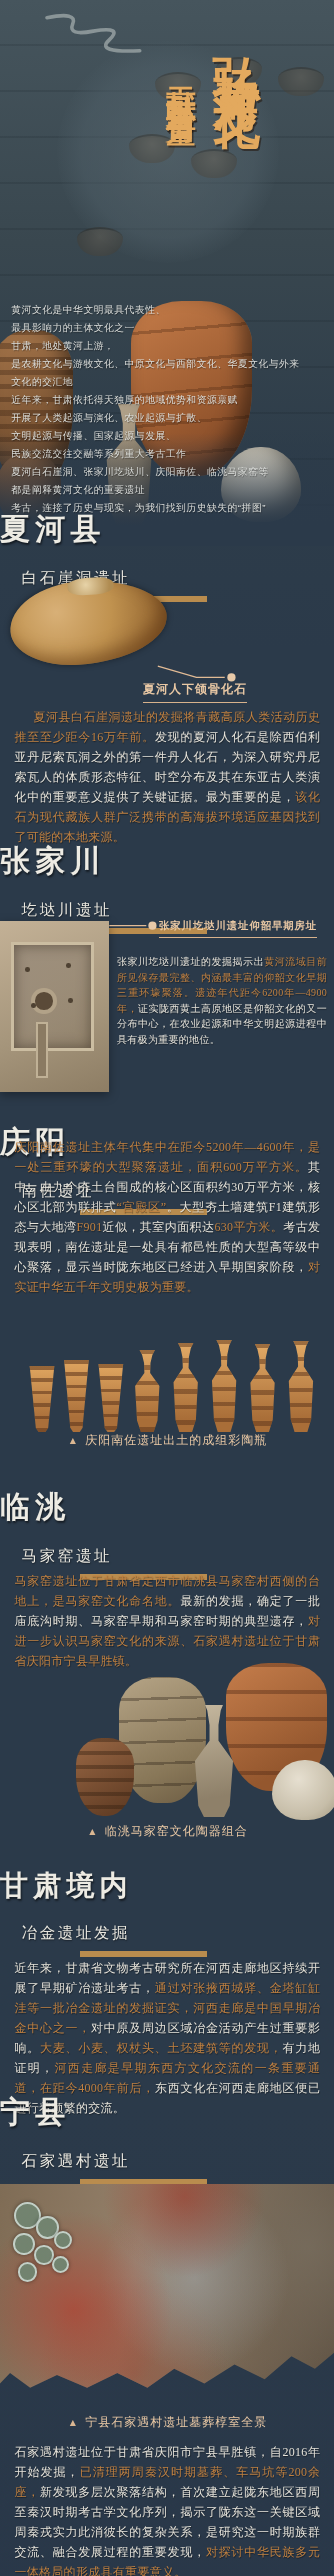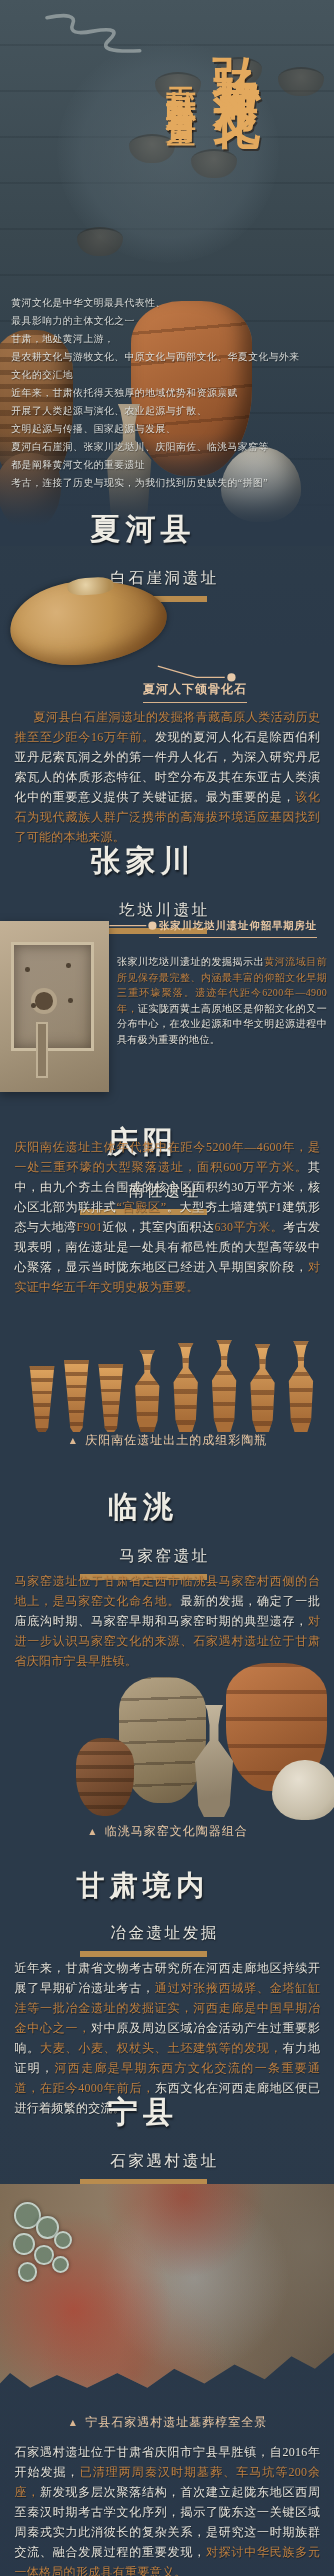--- a/index.html
+++ b/index.html
@@ -29,21 +29,21 @@
   .hero-fade{left:0;top:433px;width:335px;height:113px;
     background:linear-gradient(180deg,rgba(43,58,74,0),#2b3a4a 82%);}
   
   .vtitle{writing-mode:vertical-rl;text-orientation:upright;color:#e3a95e;font-family:"Liberation Serif",serif;font-weight:bold;
     text-shadow:1.5px 2.1px 0 rgba(35,22,12,.55);}
   .vmain{left:213px;top:19.6px;font-size:47px;letter-spacing:9.3px;line-height:1;}
   .vsub{left:166px;top:62px;font-size:30px;letter-spacing:4.6px;line-height:1;}
   
   .intro-line{color:#dcdedb;font-size:9.8px;line-height:18px;letter-spacing:0.5px;white-space:nowrap;text-shadow:0.5px 0.5px 1px rgba(0,0,0,.4);}
   
-  .sec-head{left:0;width:323px;text-align:center;padding-right:37px;box-sizing:border-box;}
+  .sec-head{left:0;width:323px;text-align:left;padding-right:37px;box-sizing:border-box;}
   .sec-title{font-size:30px;font-weight:bold;color:#edebe3;letter-spacing:5.2px;font-family:"Liberation Serif",serif;text-shadow:1px 1.5px 2.1px rgba(0,0,0,.55);}
   .sec-sub{font-size:15.5px;color:#e9e7df;letter-spacing:2.6px;margin-top:18px;transform:translateX(21.6px);font-family:Liberation Sans, sans-serif;text-shadow:0.5px 1px 1.5px rgba(0,0,0,.5);}
   .sec-bar{width:127px;height:5.7px;background:#b98c4e;margin:7.2px auto 0;}
   
   .body-p{color:#e6e3da;font-size:12px;line-height:20px;text-align:justify;letter-spacing:0.3px;
     font-family:"Liberation Serif",serif;text-shadow:0.5px 0.5px 1px rgba(0,0,0,.45);}
   .g{color:#c08040;}
   .w{color:#e6e3da;}
   .cap{color:#e9c8a4;font-size:12px;letter-spacing:1px;font-family:"Liberation Serif",serif;}
   .cap-u{border-bottom:1px solid #d8b28c;padding-bottom:3.6px;font-weight:bold;}
@@ -116,29 +116,30 @@
   <div class="abs pot jar-left"></div>
   <div class="abs pot jar-big"></div>
   <div class="abs pot bottle-grey"></div>
   <div class="abs pot jar-small"></div>
   <div class="abs pot pot-white"></div>
   <div class="abs hero-fade"></div>
 
   <div class="abs vtitle vmain">弘扬黄河文化</div>
   <div class="abs vtitle vsub">贡献甘肃考古力量</div>
 
-  <div class="abs" style="left:11.3px;top:294px;font-family:Liberation Serif, serif;">
+  <div class="abs" style="left:11.3px;top:301px;">
     <div class="intro-line">黄河文化是中华文明最具代表性、</div>
     <div class="intro-line">最具影响力的主体文化之一</div>
     <div class="intro-line">甘肃，地处黄河上游，</div>
     <div class="intro-line">是农耕文化与游牧文化、中原文化与西部文化、华夏文化与外来</div>
     <div class="intro-line">文化的交汇地</div>
     <div class="intro-line">近年来，甘肃依托得天独厚的地域优势和资源禀赋</div>
     <div class="intro-line">开展了人类起源与演化、农业起源与扩散、</div>
     <div class="intro-line">文明起源与传播、国家起源与发展、</div>
+    <div class="intro-line">民族交流交往交融等系列重大考古工作</div>
     <div class="intro-line">夏河白石崖洞、张家川圪垯川、庆阳南佐、临洮马家窑等</div>
     <div class="intro-line">都是阐释黄河文化的重要遗址</div>
     <div class="intro-line">考古，连接了历史与现实，为我们找到历史缺失的“拼图”</div>
   </div>
 
   <div class="abs sec-head" style="top:509px;">
     <div class="sec-title">夏河县</div>
     <div class="sec-sub">白石崖洞遗址</div>
     <div class="sec-bar"></div>
   </div>

